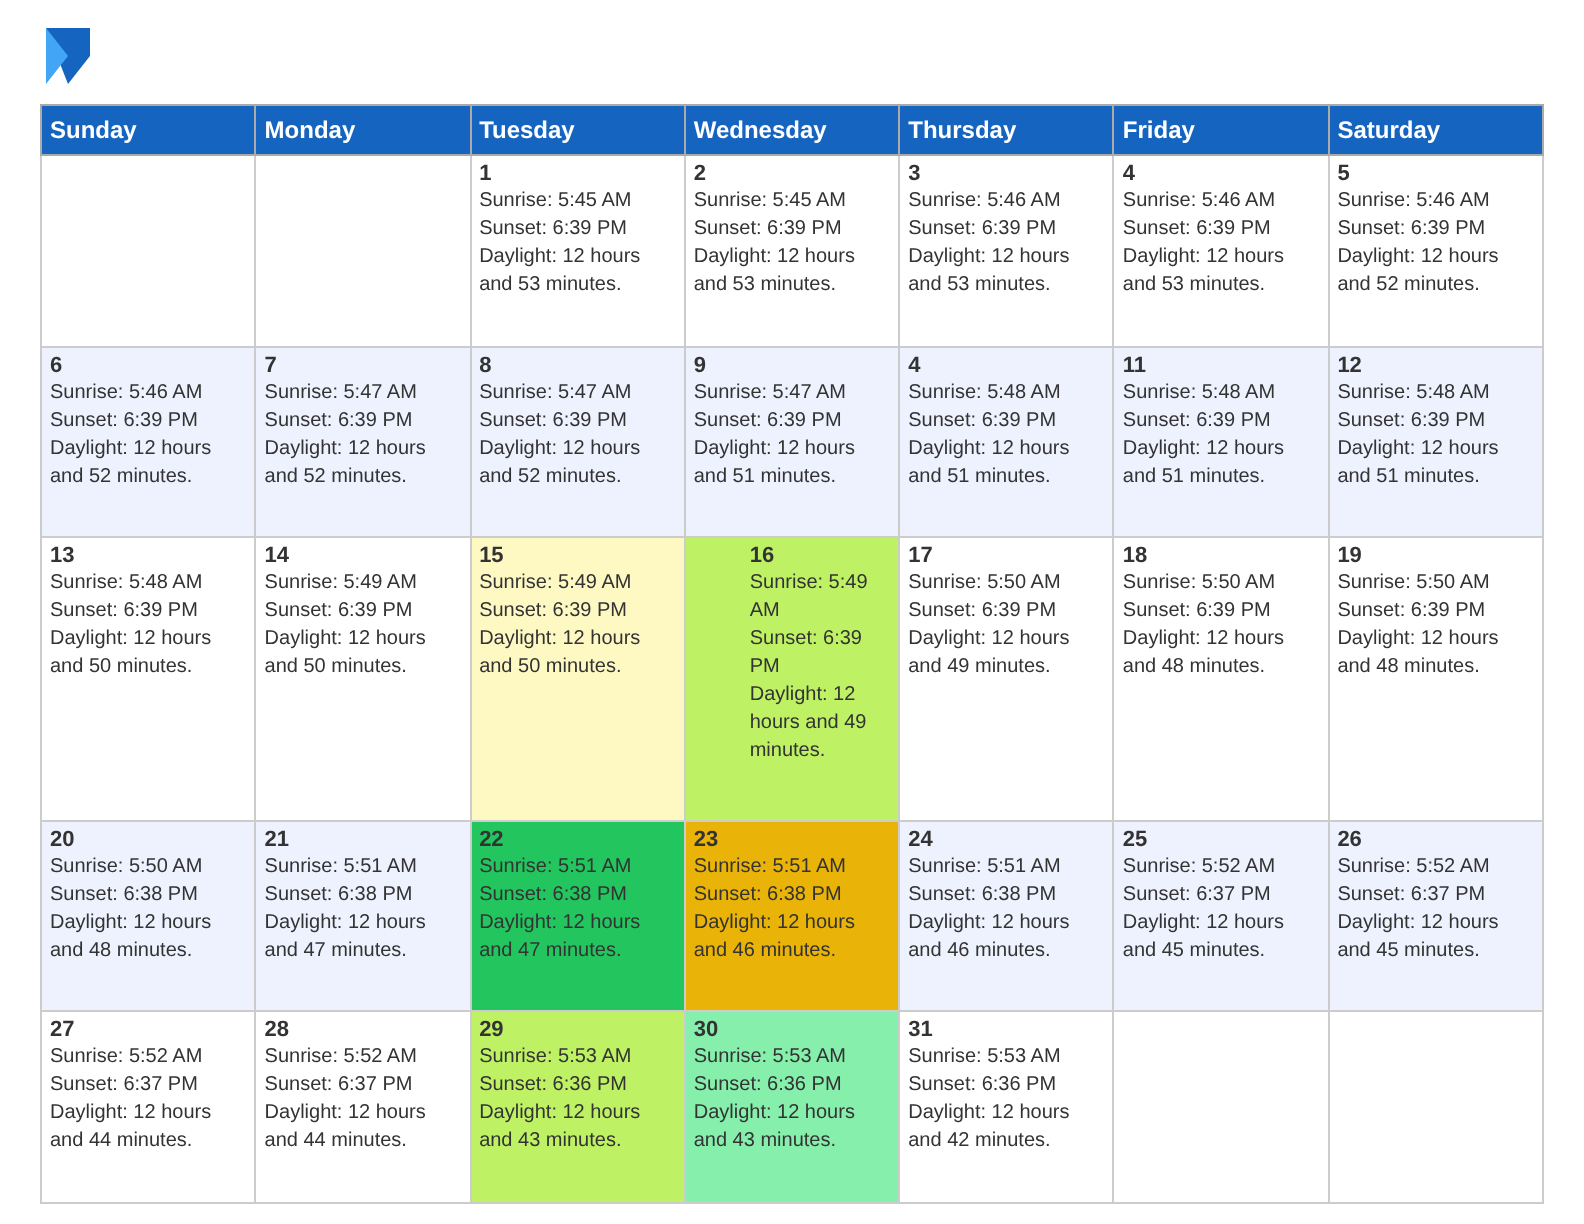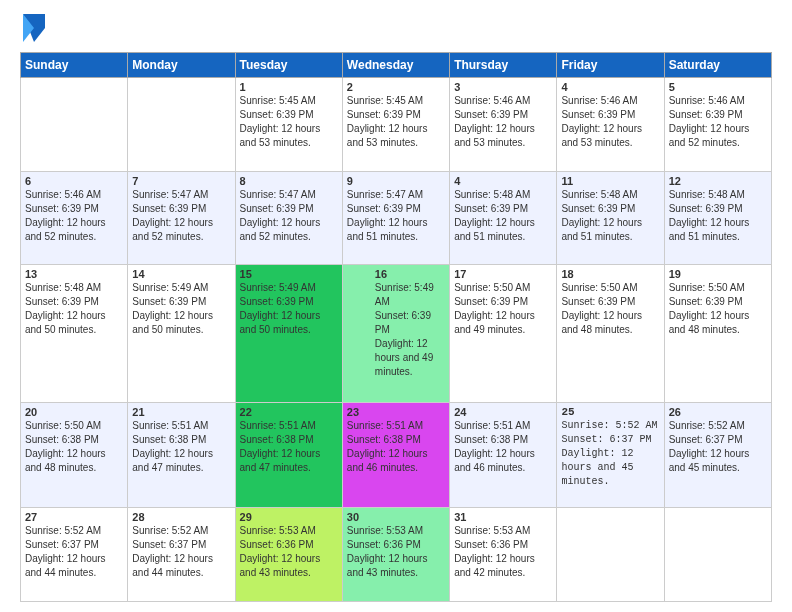--- a/index.html
+++ b/index.html
@@ -224,27 +224,27 @@
             <div class="day-info" style="white-space: pre-line;">Sunrise: 5:48 AM
 Sunset: 6:39 PM
 Daylight: 12 hours and 50 minutes.</div>
           </td>
           <td style="background: rgb(255, 255, 255);">
             <span class="day-num">14</span>
             <div class="day-info" style="white-space: pre-line;">Sunrise: 5:49 AM
 Sunset: 6:39 PM
 Daylight: 12 hours and 50 minutes.</div>
           </td>
-          <td style="background: #22c55e;">
+          <td style="background: #fef9c3;">
             <span class="day-num">15</span>
             <div class="day-info" style="white-space: pre-line;">Sunrise: 5:49 AM
 Sunset: 6:39 PM
 Daylight: 12 hours and 50 minutes.</div>
           </td>
-          <td style="background: #86efac; padding-left: 32px;">
+          <td style="background: #bef264; padding-left: 32px;">
             <span class="day-num">16</span>
             <div class="day-info" style="white-space: pre-line;">Sunrise: 5:49 AM
 Sunset: 6:39 PM
 Daylight: 12 hours and 49 minutes.</div>
           </td>
           <td style="background: rgb(255, 255, 255);">
             <span class="day-num">17</span>
             <div class="day-info" style="white-space: pre-line;">Sunrise: 5:50 AM
 Sunset: 6:39 PM
 Daylight: 12 hours and 49 minutes.</div>
@@ -274,33 +274,33 @@
             <div class="day-info" style="white-space: pre-line;">Sunrise: 5:51 AM
 Sunset: 6:38 PM
 Daylight: 12 hours and 47 minutes.</div>
           </td>
           <td style="background: #22c55e;">
             <span class="day-num">22</span>
             <div class="day-info" style="white-space: pre-line;">Sunrise: 5:51 AM
 Sunset: 6:38 PM
 Daylight: 12 hours and 47 minutes.</div>
           </td>
-          <td style="background: #d946ef;">
+          <td style="background: #eab308;">
             <span class="day-num">23</span>
             <div class="day-info" style="white-space: pre-line;">Sunrise: 5:51 AM
 Sunset: 6:38 PM
 Daylight: 12 hours and 46 minutes.</div>
           </td>
           <td style="background: rgb(238, 242, 255);">
             <span class="day-num">24</span>
             <div class="day-info" style="white-space: pre-line;">Sunrise: 5:51 AM
 Sunset: 6:38 PM
 Daylight: 12 hours and 46 minutes.</div>
           </td>
-          <td style="background: rgb(238, 242, 255); font-family: Liberation Mono, monospace;">
+          <td style="background: rgb(238, 242, 255);">
             <span class="day-num">25</span>
             <div class="day-info" style="white-space: pre-line;">Sunrise: 5:52 AM
 Sunset: 6:37 PM
 Daylight: 12 hours and 45 minutes.</div>
           </td>
           <td style="background: rgb(238, 242, 255);">
             <span class="day-num">26</span>
             <div class="day-info" style="white-space: pre-line;">Sunrise: 5:52 AM
 Sunset: 6:37 PM
 Daylight: 12 hours and 45 minutes.</div>

